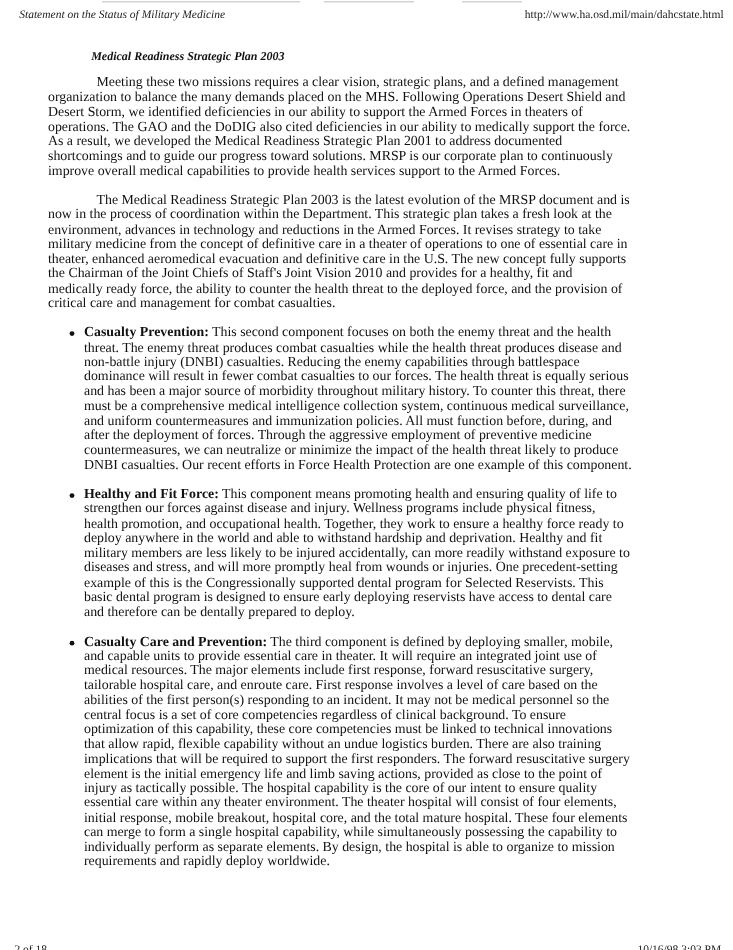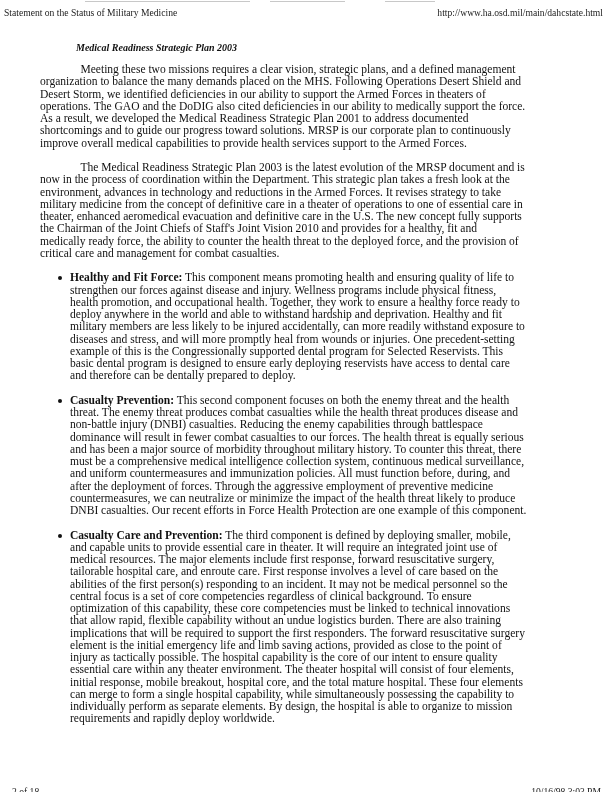--- a/index.html
+++ b/index.html
@@ -3,21 +3,21 @@
 <meta charset="utf-8">
 <style>
   html, body { margin: 0; padding: 0; background: #ffffff; }
   body {
     width: 611px; height: 792px; position: relative; overflow: hidden;
     font-family: "Liberation Serif", "DejaVu Serif", serif;
     color: #111;
   }
   .rule { position: absolute; top: 1px; height: 1px; background: #c8c8c8; }
   .hdr { position: absolute; top: 7px; font-size: 9.6px; color: #222; }
-  .hdr-left { left: 4px; }
+  .hdr-left { left: 16px; font-style: italic; }
   .hdr-right { right: 8px; }
   .title {
     position: absolute; left: 72px; top: 38px;
     font-size: 10px; font-weight: bold; margin: 4px; font-style: italic;
   }
   .content {
     position: absolute; left: 40px; top: 63px; width: 556px;
     font-size: 11.55px; line-height: 12.25px;
   }
   .content p { margin: 0 0 12.3px 0; white-space: pre-line; }
@@ -58,42 +58,42 @@
 environment, advances in technology and reductions in the Armed Forces. It revises strategy to take
 military medicine from the concept of definitive care in a theater of operations to one of essential care in
 theater, enhanced aeromedical evacuation and definitive care in the U.S. The new concept fully supports
 the Chairman of the Joint Chiefs of Staff's Joint Vision 2010 and provides for a healthy, fit and
 medically ready force, the ability to counter the health threat to the deployed force, and the provision of
 critical care and management for combat casualties.</p>
 
   <ul class="bullets">
     <li>
       <span class="bullet-dot"></span>
-      <span class="b-text"><span class="b-head">Healthy and Fit Force:</span><span> This component means promoting health and ensuring quality of life to
-strengthen our forces against disease and injury. Wellness programs include physical fitness,
-health promotion, and occupational health. Together, they work to ensure a healthy force ready to
-deploy anywhere in the world and able to withstand hardship and deprivation. Healthy and fit
-military members are less likely to be injured accidentally, can more readily withstand exposure to
-diseases and stress, and will more promptly heal from wounds or injuries. One precedent-setting
-example of this is the Congressionally supported dental program for Selected Reservists. This
-basic dental program is designed to ensure early deploying reservists have access to dental care
-and therefore can be dentally prepared to deploy.</span></span>
-    </li>
-    <li>
-      <span class="bullet-dot"></span>
       <span class="b-text"><span class="b-head">Casualty Prevention:</span><span> This second component focuses on both the enemy threat and the health
 threat. The enemy threat produces combat casualties while the health threat produces disease and
 non-battle injury (DNBI) casualties. Reducing the enemy capabilities through battlespace
 dominance will result in fewer combat casualties to our forces. The health threat is equally serious
 and has been a major source of morbidity throughout military history. To counter this threat, there
 must be a comprehensive medical intelligence collection system, continuous medical surveillance,
 and uniform countermeasures and immunization policies. All must function before, during, and
 after the deployment of forces. Through the aggressive employment of preventive medicine
 countermeasures, we can neutralize or minimize the impact of the health threat likely to produce
 DNBI casualties. Our recent efforts in Force Health Protection are one example of this component.</span></span>
+    </li>
+    <li>
+      <span class="bullet-dot"></span>
+      <span class="b-text"><span class="b-head">Healthy and Fit Force:</span><span> This component means promoting health and ensuring quality of life to
+strengthen our forces against disease and injury. Wellness programs include physical fitness,
+health promotion, and occupational health. Together, they work to ensure a healthy force ready to
+deploy anywhere in the world and able to withstand hardship and deprivation. Healthy and fit
+military members are less likely to be injured accidentally, can more readily withstand exposure to
+diseases and stress, and will more promptly heal from wounds or injuries. One precedent-setting
+example of this is the Congressionally supported dental program for Selected Reservists. This
+basic dental program is designed to ensure early deploying reservists have access to dental care
+and therefore can be dentally prepared to deploy.</span></span>
     </li>
     <li>
       <span class="bullet-dot"></span>
       <span class="b-text"><span class="b-head">Casualty Care and Prevention:</span><span> The third component is defined by deploying smaller, mobile,
 and capable units to provide essential care in theater. It will require an integrated joint use of
 medical resources. The major elements include first response, forward resuscitative surgery,
 tailorable hospital care, and enroute care. First response involves a level of care based on the
 abilities of the first person(s) responding to an incident. It may not be medical personnel so the
 central focus is a set of core competencies regardless of clinical background. To ensure
 optimization of this capability, these core competencies must be linked to technical innovations

